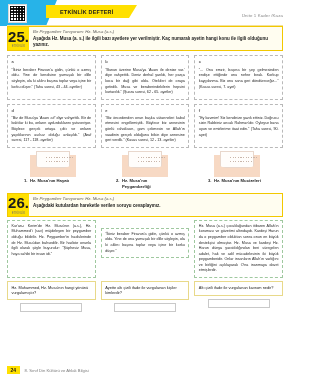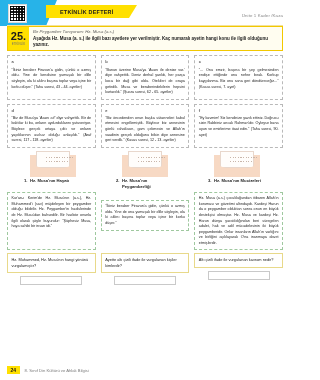--- a/index.html
+++ b/index.html
@@ -52,21 +52,21 @@
 
   
   .qbox {
     position: relative; margin: 0 7px; border: .8px solid #f2c800;
     background: #fffdf0; display: flex; align-items: stretch; min-height: 21px;
   }
   .qnum {
     width: 21px; background: #ffe000; display:flex; flex-direction:column;
     align-items:center; justify-content:center; flex-shrink:0; padding: 1px 0;
   }
-  .qnum .n { font-size: 11px; font-weight: bold; color:#1b1b1b; line-height:1; }
+  .qnum .n { font-size: 15px; font-weight: bold; color:#1b1b1b; line-height:1; }
   .qnum .sub { font-size: 2.9px; color:#6d6d6d; margin-top:.5px; letter-spacing:.1px;}
   .qtext { padding: 2px 4px 2.5px 4px; }
   .qtitle { font-size: 4.3px; font-style: italic; color: #5d5d5d; margin-bottom:1.6px; }
   .qinstr { font-size: 4.5px; font-weight: bold; color: #1b1b1b; line-height: 1.35; }
 
   
   .cardrow { display: flex; gap: 5px; margin: 4px 7px 0 7px; }
   .card {
     flex: 1; border: .8px dashed #b9b9b9; background:#fff;
     padding: 3px 3.5px 3px 3.5px; position: relative;
@@ -230,20 +230,30 @@
           </div>
         <div class="body"></div>
       </div>
       <div class="envlabel">
         <span class="idx">3.</span>
         <span class="txt">Hz. Musa'nın Mucizeleri</span>
       </div>
     </div>
   </div>
 
+  <div class="qbox" style="margin-top:4px;">
+    <div class="qnum">
+      <div class="n">26.</div>
+      <div class="sub">ETKİNLİK</div>
+    </div>
+    <div class="qtext">
+      <div class="qtitle">Bir Peygamber Tanıyorum: Hz. Musa (a.s.)</div>
+      <div class="qinstr">Aşağıdaki kutulardan hareketle verilen soruyu cevaplayınız.</div>
+    </div>
+  </div>
 
   <div class="textrow">
     <div class="tcol">Kur'an-ı Kerim'de Hz. Musa'nın (a.s.), Hz. Muhammed'i (sav) müjdeleyen bir peygamber olduğu bildirilir. Hz. Peygamber'in hadislerinde de Hz. Musa'dan bahsedilir. Bir hadiste onunla ilgili olarak şöyle buyurulur: "Şüphesiz Musa, haya sahibi bir insan idi."</div>
     <div class="tcol mid">"İkiniz beraber Firavun'a gidin, çünkü o azmış oldu. Yine de ona yumuşak bir dille söyleyin, ola ki aklını başına toplar veya içine bir korku düşer."</div>
     <div class="tcol">Hz. Musa (a.s.) çocukluğundan itibaren Allah'ın koruması ve gözetimi altındaydı. Kardeşi Harun da o peygamber olduktan sonra onun en büyük destekçisi olmuştur. Hz. Musa ve kardeşi Hz. Harun dünya yaratıldığından beri süregelen adalet, hak ve adil mücadelesinin iki büyük peygamberidir. Onlar insanların Allah'ın varlığını ve birliğini açıklayarak O'na inanmaya davet etmişlerdir.</div>
   </div>
 
   <div class="arow">
     <div class="acell">
       <div class="aprompt">Hz. Muhammed, Hz. Musa'nın hangi yönünü vurgulamıştır?</div>

